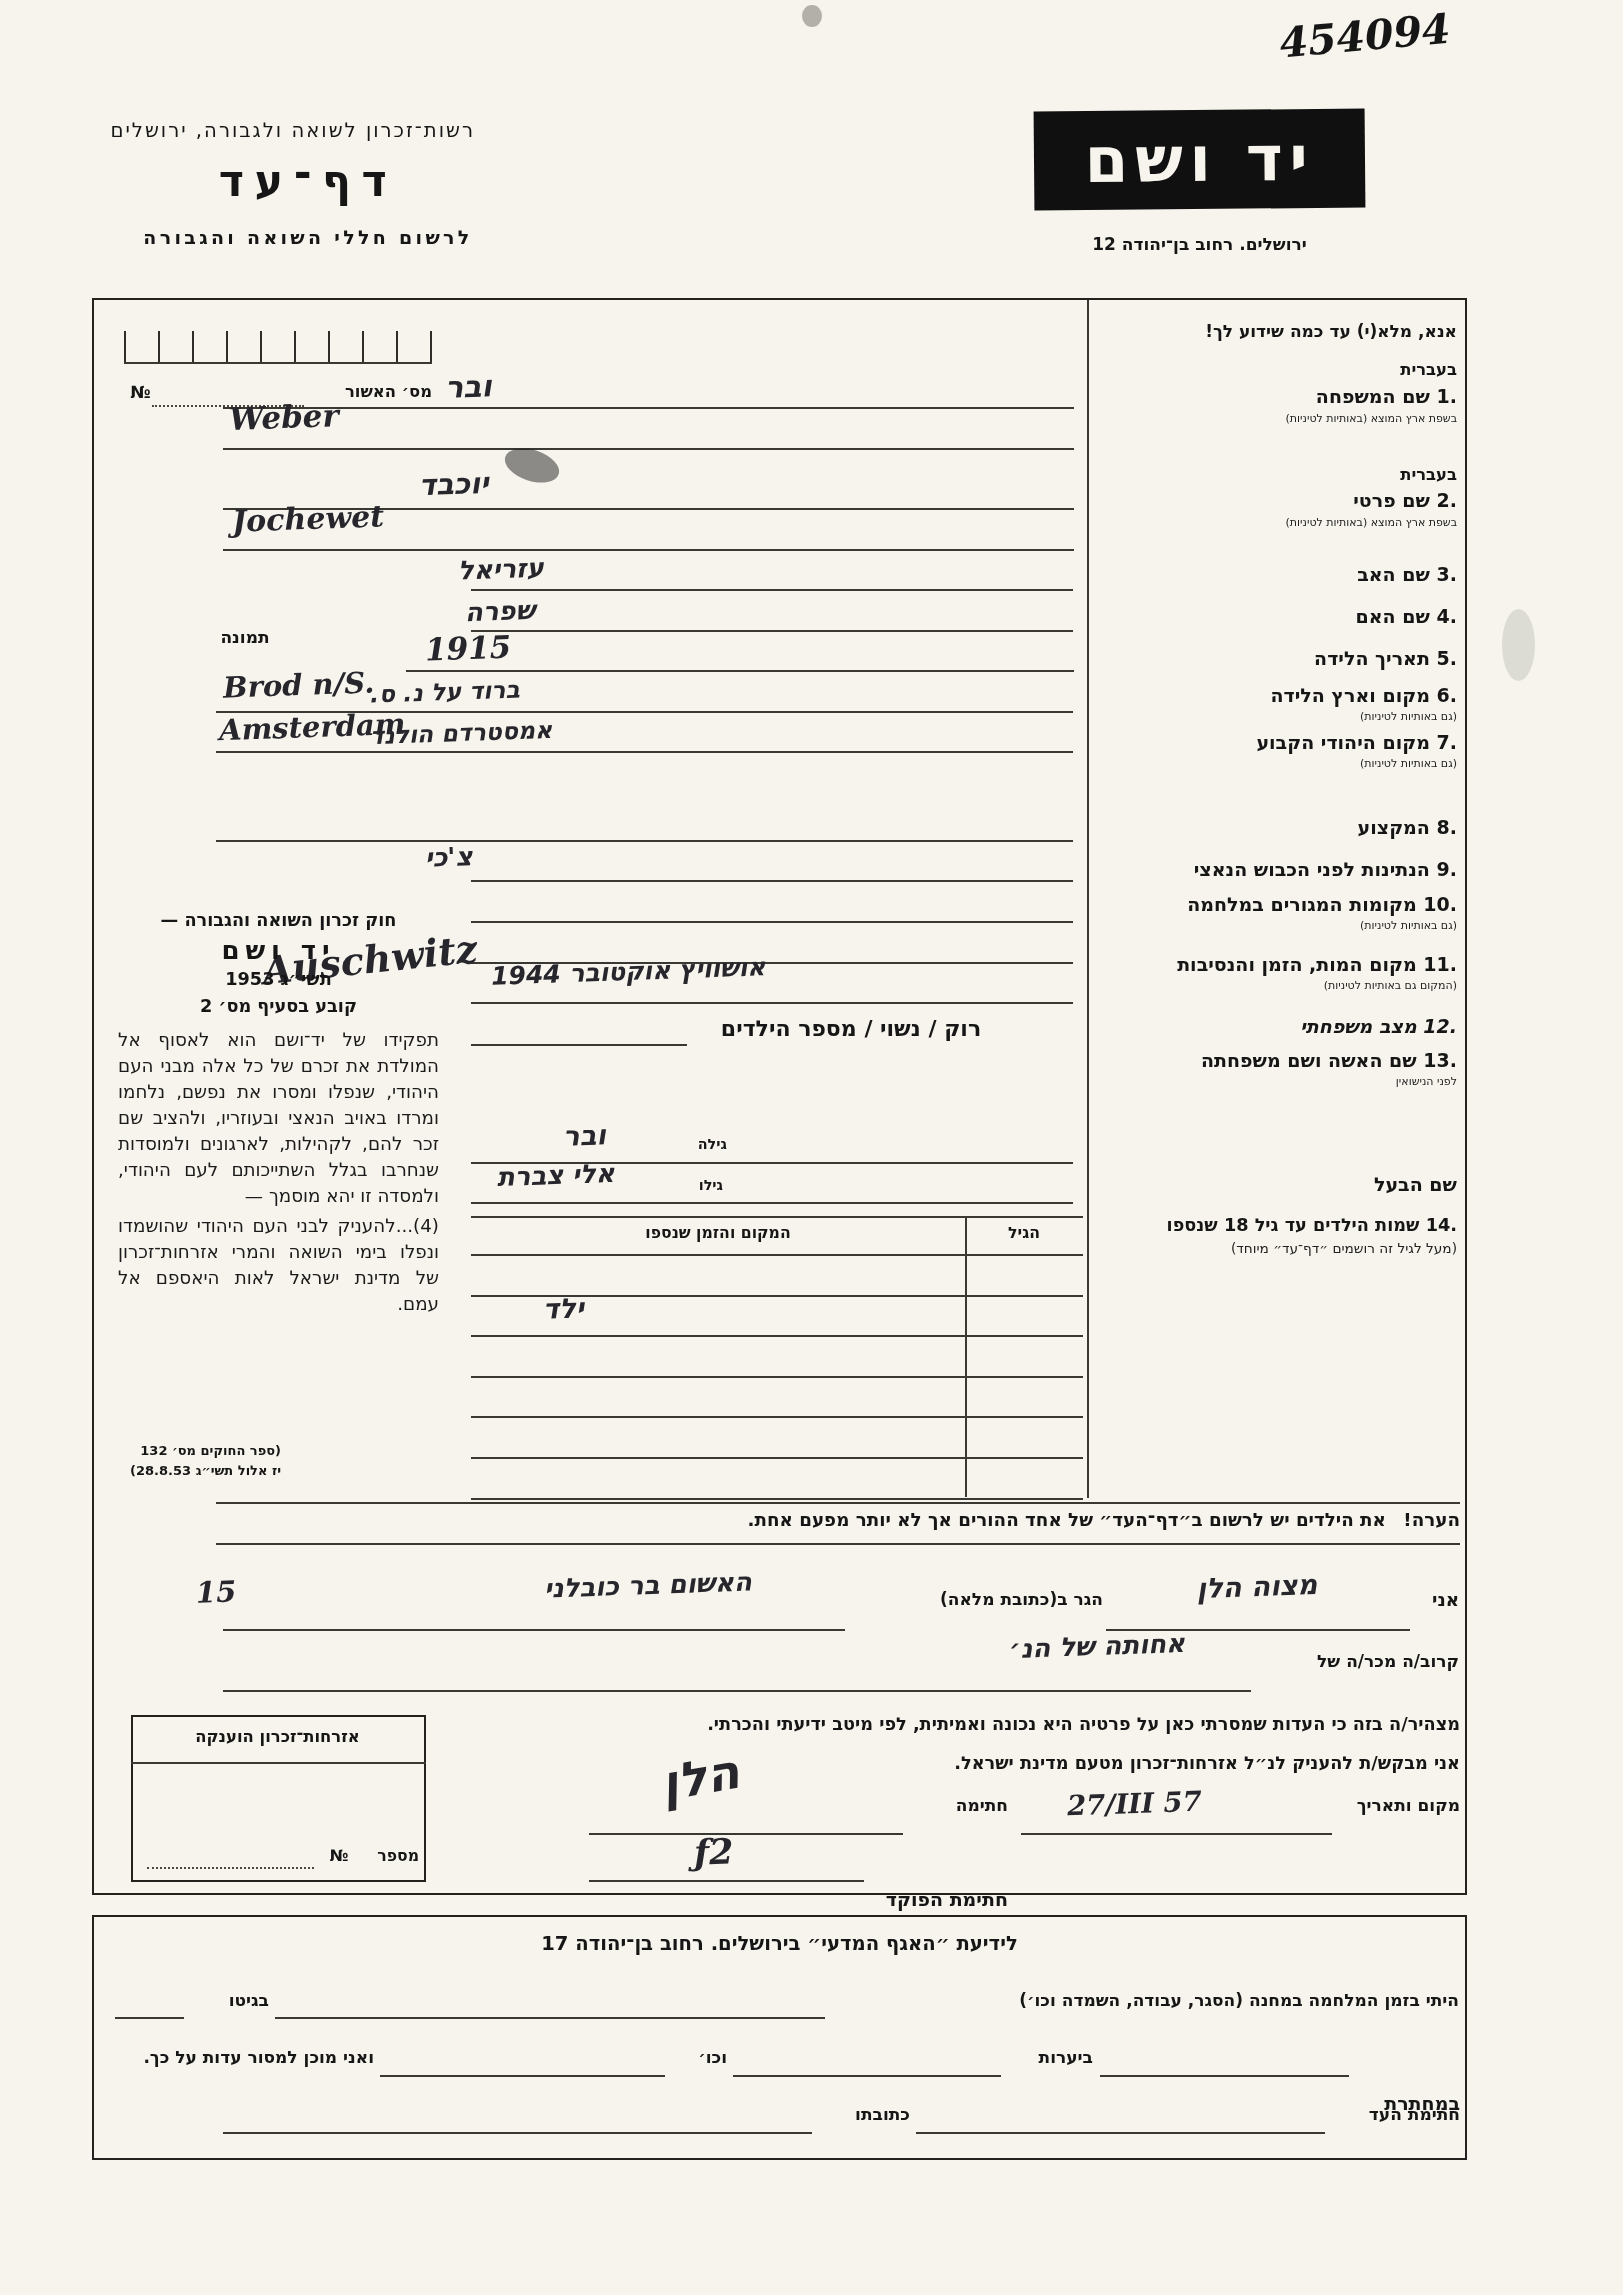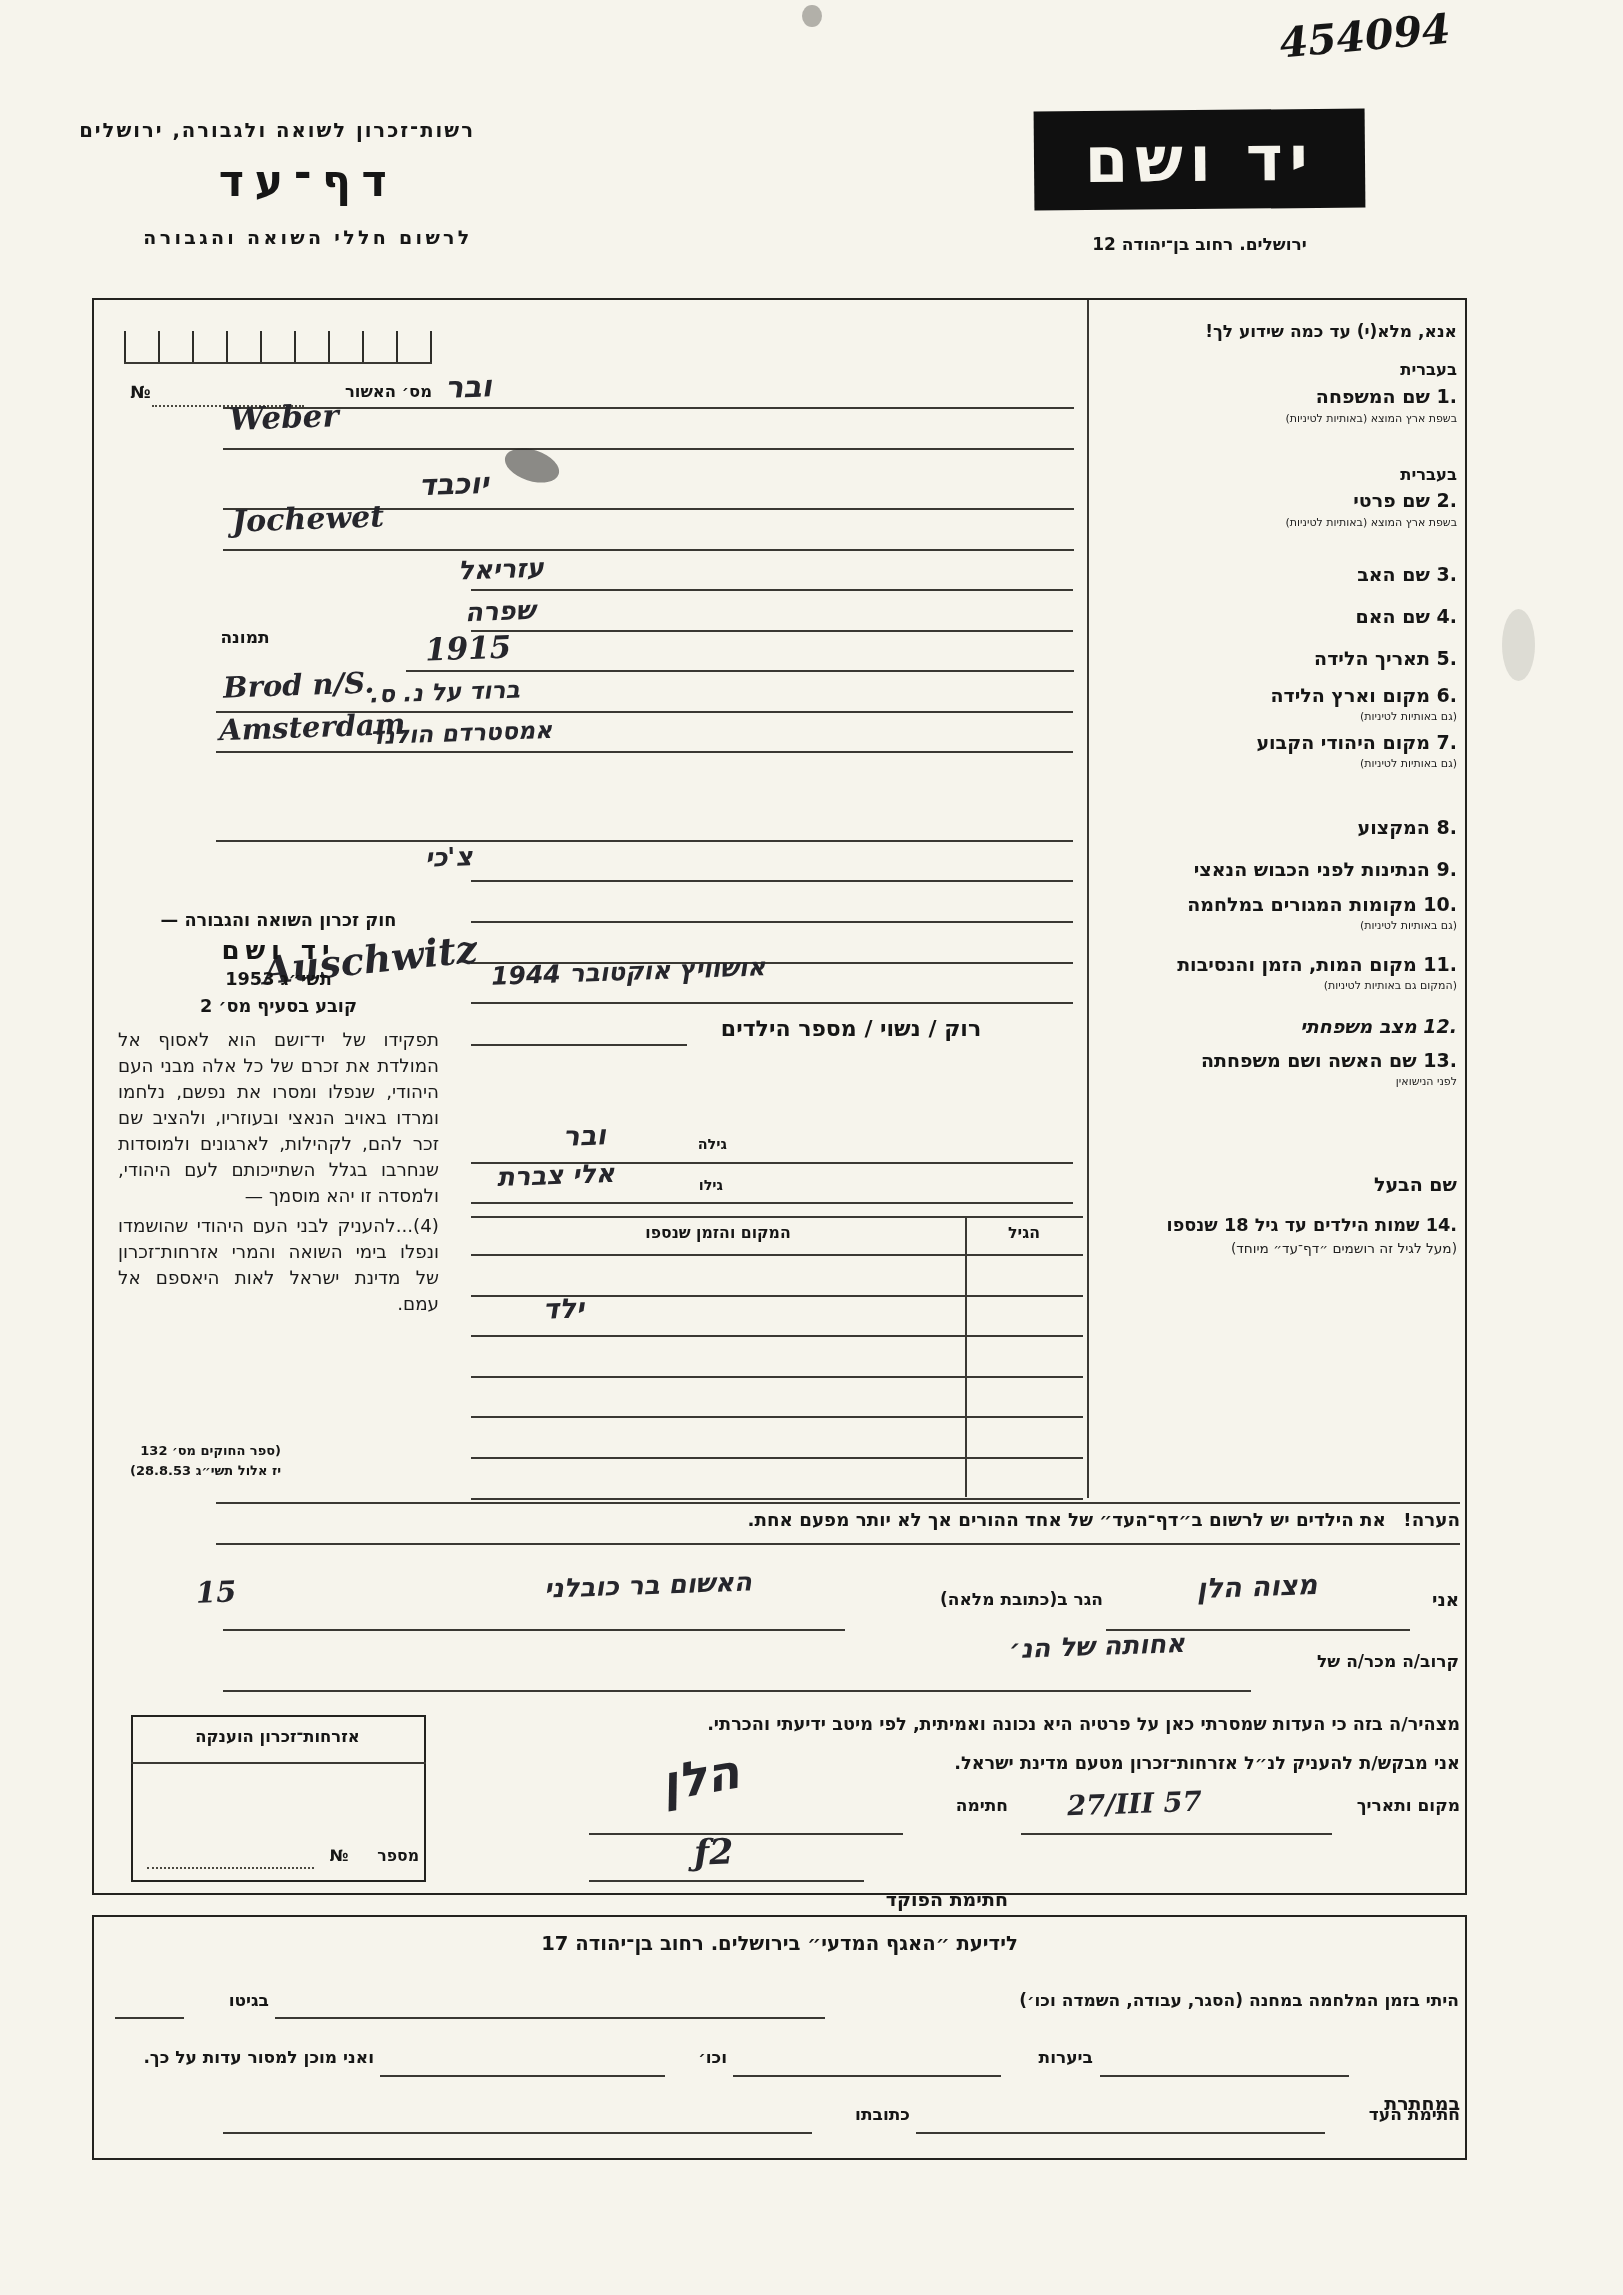--- a/index.html
+++ b/index.html
@@ -15,21 +15,21 @@
   .lbl{font-weight:bold;font-size:19px;text-align:right;white-space:nowrap;line-height:1.15;}
   .sub{font-size:11px;text-align:right;white-space:nowrap;color:#222;}
   .tag{font-weight:bold;font-size:16.4px;text-align:right;white-space:nowrap;}
   .num{direction:ltr;unicode-bidi:isolate;}
   .line{border-top:2px solid #3a3833;height:0;}
   .dotline{border-top:2px dotted #4a4840;height:0;}
   .vline{border-left:2px solid #3a3833;width:0;}
   .hw{font-style:italic;font-weight:bold;font-size:27.5px;color:#26262c;white-space:nowrap;transform:rotate(-2deg);}
   .hwl{font-family:"DejaVu Serif",serif;font-style:italic;font-weight:bold;font-size:30px;color:#26262c;
        white-space:nowrap;direction:ltr;unicode-bidi:isolate;transform:rotate(-2deg);}
-  .hdr1{font-size:19.6px;font-weight:bold;letter-spacing:2px;white-space:nowrap;}
+  .hdr1{font-size:19.6px;font-weight:normal;letter-spacing:2px;white-space:nowrap;}
   .hdrtitle{font-size:43px;font-weight:bold;letter-spacing:10.5px;white-space:nowrap;}
   .hdr2{font-size:19px;font-weight:bold;letter-spacing:3.3px;white-space:nowrap;}
   .logo{background:#101010;color:#f6f4ec;font-size:63px;font-weight:bold;letter-spacing:6.5px;
         display:flex;align-items:center;justify-content:center;transform:rotate(-.5deg);}
   .serial{font-family:"DejaVu Serif",serif;font-style:italic;font-weight:bold;font-size:41px;
           transform:rotate(-5deg);direction:ltr;unicode-bidi:isolate;}
   .mainbox{border:2.6px solid #23221f;}
   .botbox{border:2.6px solid #23221f;}
   .lawbody{font-size:18.3px;line-height:1.42;text-align:justify;color:#1b1b1b;}
   .lawref{font-size:13px;font-weight:bold;white-space:nowrap;text-align:right;}

